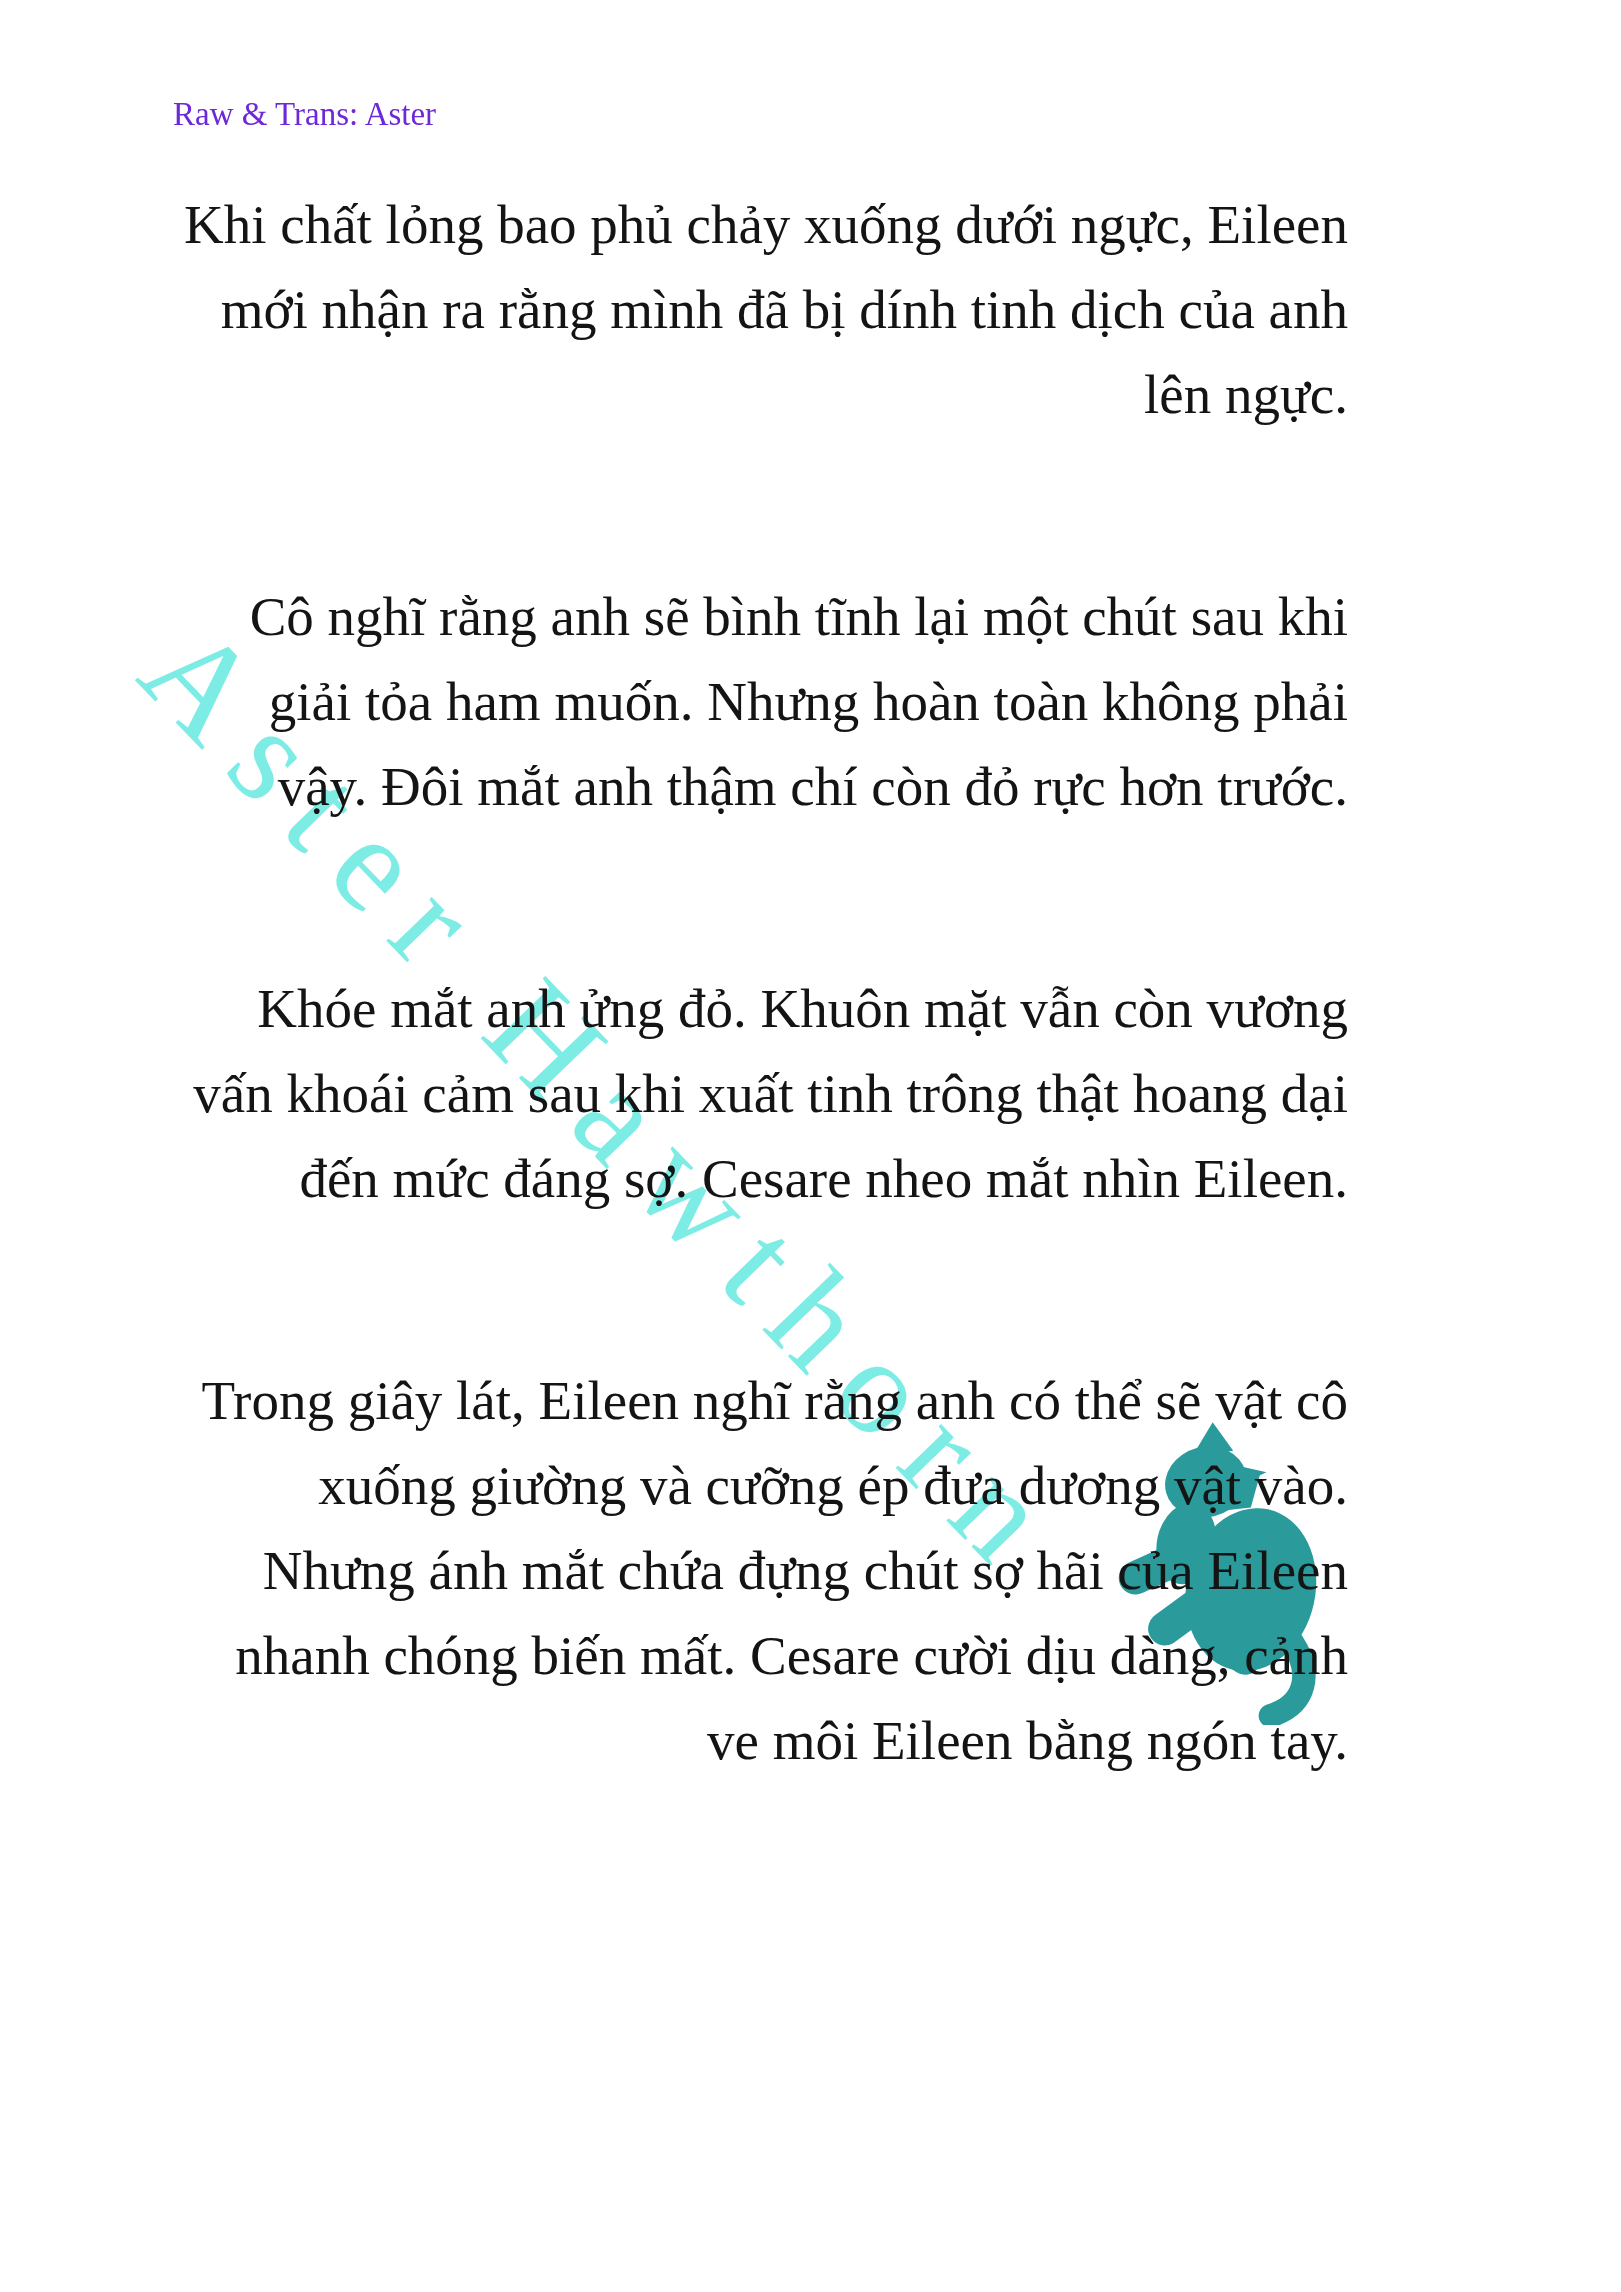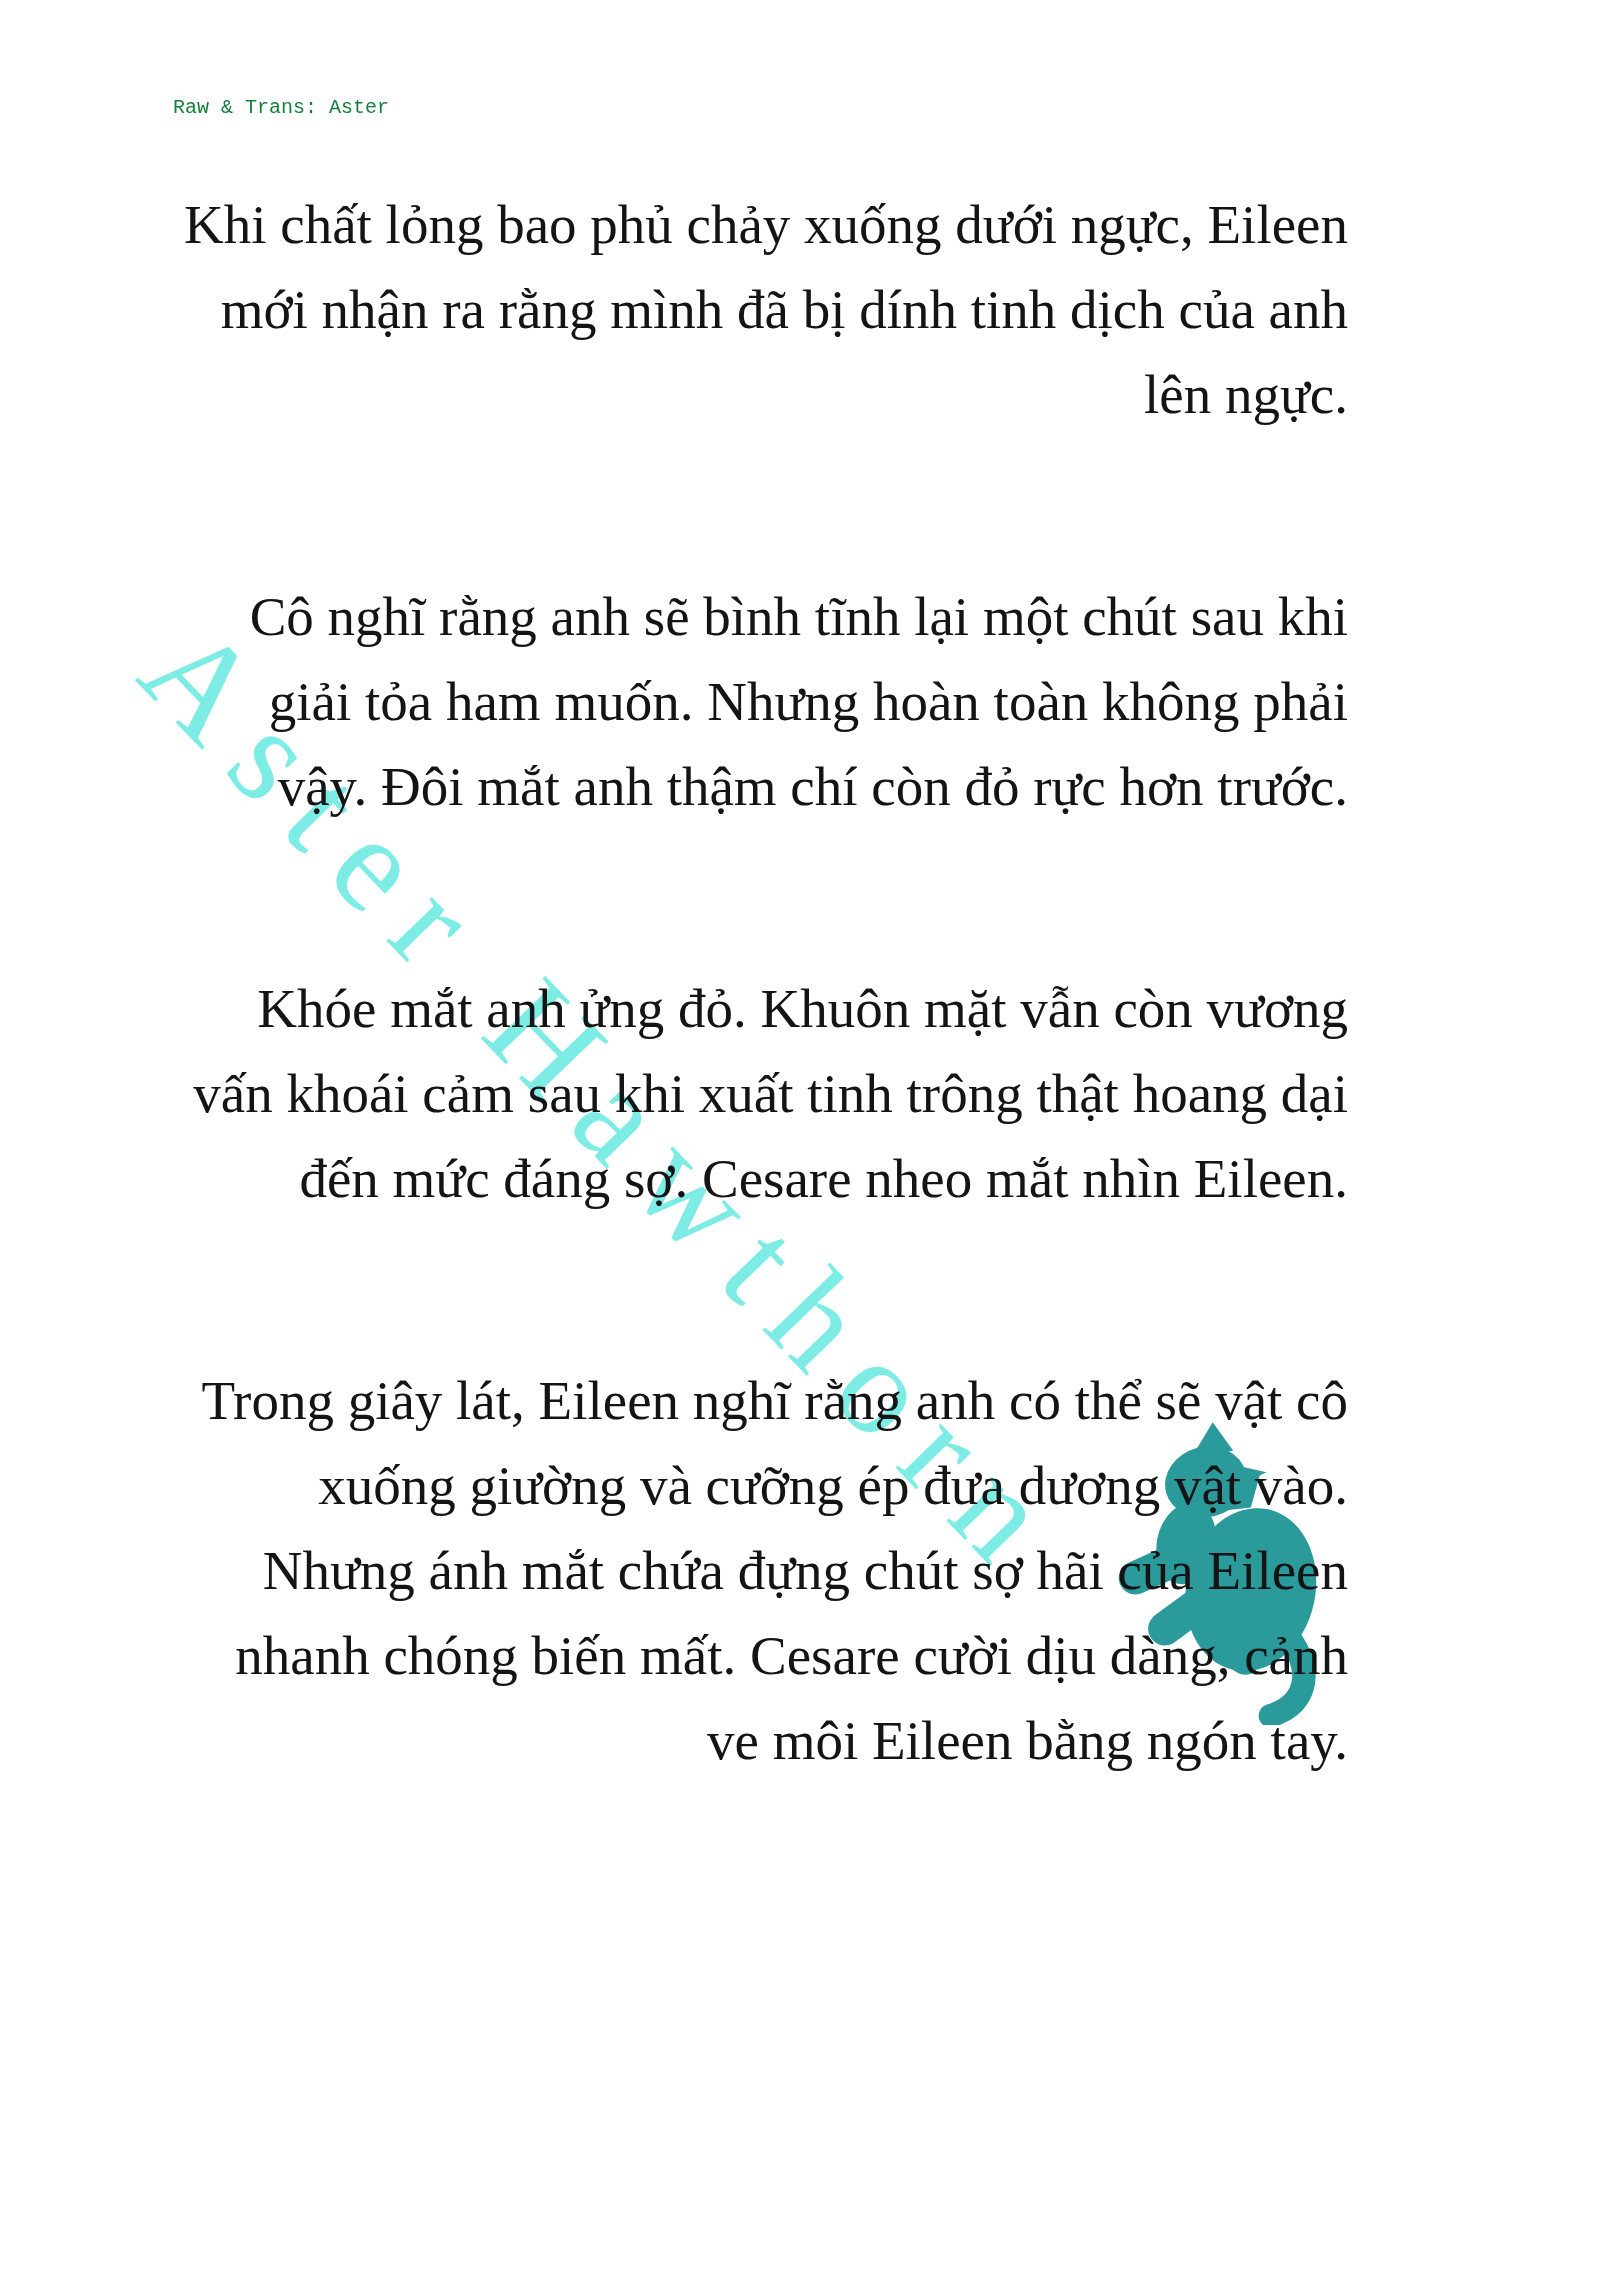--- a/index.html
+++ b/index.html
@@ -10,23 +10,23 @@
     overflow: hidden;
     font-family: "Liberation Serif", "DejaVu Serif", serif;
   }
   .page {
     position: absolute; inset: 0;
     width: 1621px; height: 2293px;
   }
   .credit {
     position: absolute;
     left: 173px; top: 96px;
-    font-family: Liberation Mono, monospace;
-    font-size: 20px;
-    color: #15803d;
+    font-family: Liberation Serif, serif;
+    font-size: 33px;
+    color: #6d28d9;
     z-index: 3;
     white-space: nowrap;
   }
   .watermark {
     position: absolute;
     left: 216px; top: 600px;
     transform: rotate(46deg);
     transform-origin: 0 0;
     font-family: "Liberation Serif", "DejaVu Serif", serif;
     font-size: 137px;

